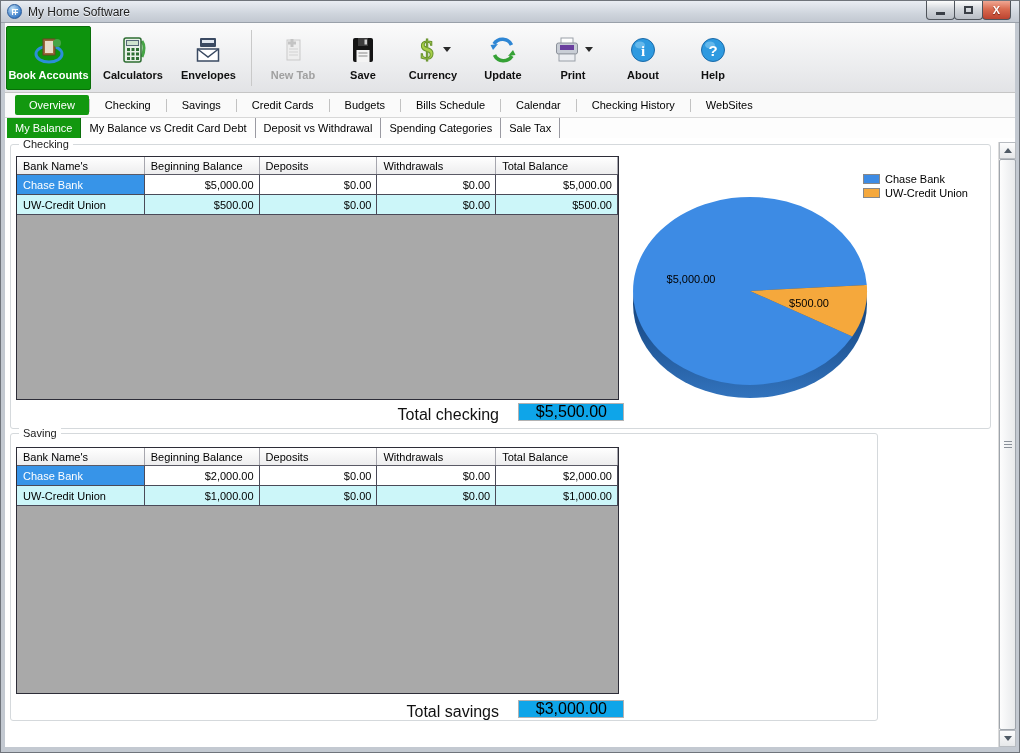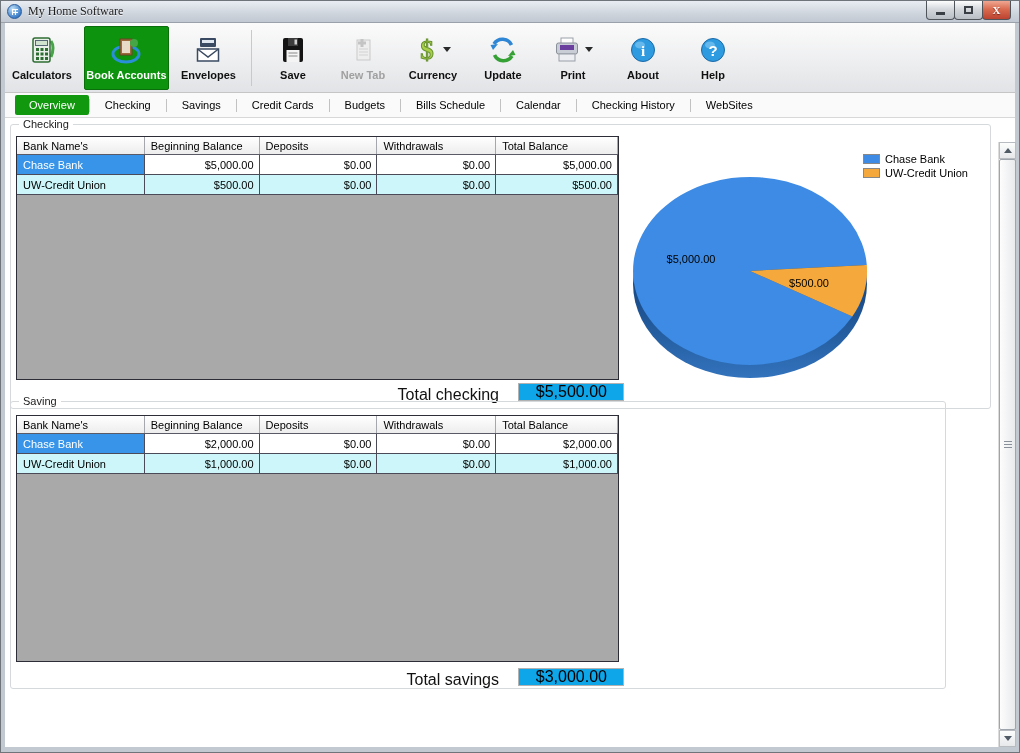--- a/index.html
+++ b/index.html
@@ -7,21 +7,20 @@
   .window {
     position: relative; width: 1020px; height: 753px;
     background: #c3c9d1; border: 1px solid #6f747b; overflow: hidden;
   }
   
   .titlebar {
     position: absolute; left: 0; top: 0; right: 0; height: 22px;
     background: linear-gradient(#e9edf3, #cfd5dd 60%, #c2c8d1);
     display: flex; align-items: center; padding-left: 6px;
     border-bottom: 1px solid #9aa1aa;
-    font-family: Liberation Serif, serif;
   }
   .app-icon {
     width: 15px; height: 15px; border-radius: 50%;
     background: radial-gradient(circle at 35% 30%, #bfe0f7, #3f7fc9 70%, #2a5c9c);
     border: 1px solid #2a5c9c; margin-right: 6px; position: relative;
   }
   .app-icon::after{content:"";position:absolute;left:4px;top:4px;width:6px;height:6px;background:
     linear-gradient(#fff,#fff) 0 0/6px 1px no-repeat, linear-gradient(#fff,#fff) 0 3px/6px 1px no-repeat,
     linear-gradient(#fff,#fff) 0 0/1px 6px no-repeat, linear-gradient(#fff,#fff) 3px 0/1px 6px no-repeat;}
   .title-text { font-size: 12px; color: #1d1d1d; text-shadow: 0 1px 0 rgba(255,255,255,.8); }
@@ -85,21 +84,21 @@
   
   .content { position: relative; flex: 1; background: #fff; overflow: hidden; }
   .groupbox {
     position: absolute; border: 1px solid #d5d9dc; border-radius: 3px;
   }
   .group-label {
     position: absolute; top: -7px; left: 8px; background: #fff; padding: 0 4px;
     font-size: 11px; color: #1a1a1a;
   }
   #group-checking { left: 5px; top: 6px; width: 981px; height: 285px; }
-  #group-saving   { left: 5px; top: 283px; width: 936px; height: 288px; text-decoration: underline; }
+  #group-saving   { left: 5px; top: 295px; width: 868px; height: 288px; text-decoration: underline; }
   
   .grid {
     position: absolute; left: 5px; width: 603px;
     border: 1px solid #2d2d38; background: #a9a9a9;
     display: flex; flex-direction: column; font-size: 11px;
   }
   #grid-checking { top: 11px; height: 244px; }
   #grid-saving { top: 13px; height: 247px; }
   .grid-header { display: flex; flex: 0 0 18px; border-bottom: 1px solid #5a5a66; }
   .hcell {
@@ -172,85 +171,85 @@
         </div>
       <div class="win-btn close">
           <span class="glyph-close">X</span>
         </div>
     </div>
   </div>
 
   <div class="frame">
 
     <div class="toolbar">
+      <div class="tbtn active">
+        <svg width="30" height="30" viewBox="0 0 30 30">
+          <ellipse cx="15" cy="19" rx="13" ry="8" fill="none" stroke="#2b8fd8" stroke-width="3"></ellipse>
+          <rect x="9" y="4" width="12" height="16" fill="#9c6a3c" stroke="#6b4424"></rect>
+          <rect x="11" y="6" width="8" height="12" fill="#e8dcc8"></rect>
+          <circle cx="23" cy="8" r="4" fill="#46a546"></circle>
+        </svg>
+        <span class="lbl">Book Accounts</span>
+      </div>
       <div class="tbtn">
         <svg width="30" height="30" viewBox="0 0 30 30">
           <path d="M24 6 Q28 12 24 22" stroke="#46a546" stroke-width="3" fill="none"></path>
           <rect x="6" y="3" width="17" height="24" rx="2" fill="#e9f0e9" stroke="#2e6d32" stroke-width="1.5"></rect>
           <rect x="8.5" y="5.5" width="12" height="5" fill="#cfe3cf" stroke="#567"></rect>
           <g fill="#2e6d32">
             <rect x="9" y="13" width="3" height="3"></rect>
               <rect x="13.5" y="13" width="3" height="3"></rect>
               <rect x="18" y="13" width="3" height="3"></rect>
             <rect x="9" y="17.5" width="3" height="3"></rect>
               <rect x="13.5" y="17.5" width="3" height="3"></rect>
               <rect x="18" y="17.5" width="3" height="3"></rect>
             <rect x="9" y="22" width="3" height="3"></rect>
               <rect x="13.5" y="22" width="3" height="3"></rect>
               <rect x="18" y="22" width="3" height="3"></rect>
           </g>
         </svg>
         <span class="lbl">Calculators</span>
       </div>
-      <div class="tbtn active">
-        <svg width="30" height="30" viewBox="0 0 30 30">
-          <ellipse cx="15" cy="19" rx="13" ry="8" fill="none" stroke="#2b8fd8" stroke-width="3"></ellipse>
-          <rect x="9" y="4" width="12" height="16" fill="#9c6a3c" stroke="#6b4424"></rect>
-          <rect x="11" y="6" width="8" height="12" fill="#e8dcc8"></rect>
-          <circle cx="23" cy="8" r="4" fill="#46a546"></circle>
-        </svg>
-        <span class="lbl">Book Accounts</span>
-      </div>
       <div class="tbtn">
         <svg width="30" height="30" viewBox="0 0 30 30">
           <rect x="7" y="3" width="16" height="9" rx="1" fill="#3a4a62"></rect>
           <rect x="9" y="5" width="12" height="3" fill="#dfe6ef"></rect>
           <rect x="4.5" y="14" width="21" height="12" fill="#ffffff" stroke="#3a4a62" stroke-width="1.5"></rect>
           <path d="M4.5 14 L15 22 L25.5 14" fill="none" stroke="#3a4a62" stroke-width="1.5"></path>
         </svg>
         <span class="lbl">Envelopes</span>
       </div>
       <div class="tsep"></div>
-      <div class="tbtn">
-        <svg width="30" height="30" viewBox="0 0 30 30">
-          <rect x="5" y="3" width="20" height="24" rx="2" fill="#141414"></rect>
-          <rect x="10" y="3" width="10" height="8" fill="#3c3c3c"></rect>
-          <rect x="16.5" y="4.5" width="2.5" height="5" fill="#cfcfcf"></rect>
-          <rect x="8.5" y="15" width="13" height="12" fill="#f4f4f4"></rect>
-          <line x1="10.5" y1="18" x2="19.5" y2="18" stroke="#888"></line>
-            <line x1="10.5" y1="21" x2="19.5" y2="21" stroke="#888"></line>
-        </svg>
-        <span class="lbl">Save</span>
-      </div>
       <div class="tbtn disabled">
         <svg width="30" height="30" viewBox="0 0 30 30">
           <rect x="9" y="5" width="13" height="20" fill="#eeeeee" stroke="#c9c9c9"></rect>
           <g stroke="#d2d2d2" stroke-width="1">
               <line x1="11" y1="14" x2="20" y2="14"></line>
               <line x1="11" y1="17" x2="20" y2="17"></line>
               <line x1="11" y1="20" x2="20" y2="20"></line>
             </g>
           <g stroke="#c4c4c4" stroke-width="3">
               <line x1="14" y1="4" x2="14" y2="12"></line>
               <line x1="10" y1="8" x2="18" y2="8"></line>
             </g>
         </svg>
         <span class="lbl">New Tab</span>
       </div>
       <div class="tbtn">
+        <svg width="30" height="30" viewBox="0 0 30 30">
+          <rect x="5" y="3" width="20" height="24" rx="2" fill="#141414"></rect>
+          <rect x="10" y="3" width="10" height="8" fill="#3c3c3c"></rect>
+          <rect x="16.5" y="4.5" width="2.5" height="5" fill="#cfcfcf"></rect>
+          <rect x="8.5" y="15" width="13" height="12" fill="#f4f4f4"></rect>
+          <line x1="10.5" y1="18" x2="19.5" y2="18" stroke="#888"></line>
+            <line x1="10.5" y1="21" x2="19.5" y2="21" stroke="#888"></line>
+        </svg>
+        <span class="lbl">Save</span>
+      </div>
+      <div class="tbtn">
         <div class="icon-row">
           <svg width="26" height="30" viewBox="0 0 26 30">
             <text x="13" y="24" text-anchor="middle" font-size="27" font-weight="bold" fill="#a8cf4a" stroke="#67922c" stroke-width="1" font-family="Liberation Serif, serif">$</text>
           </svg>
           <span class="drop-arrow"></span>
         </div>
         <span class="lbl">Currency</span>
       </div>
       <div class="tbtn">
         <svg width="30" height="30" viewBox="0 0 30 30">
@@ -303,20 +302,27 @@
         <span class="tab1-sep"></span>
         <div class="tab1">Budgets</div>
         <span class="tab1-sep"></span>
         <div class="tab1">Bills Schedule</div>
         <span class="tab1-sep"></span>
         <div class="tab1">Calendar</div>
         <span class="tab1-sep"></span>
         <div class="tab1">Checking History</div>
         <span class="tab1-sep"></span>
         <div class="tab1">WebSites</div>
+      </div>
+    <div class="tabs2" id="tabs2">
+        <div class="tab2 selected">My Balance</div>
+        <div class="tab2">My Balance vs Credit Card Debt</div>
+        <div class="tab2">Deposit vs Withdrawal</div>
+        <div class="tab2">Spending Categories</div>
+        <div class="tab2">Sale Tax</div>
       </div>
 
     <div class="content">
 
       <div class="groupbox" id="group-checking">
         <span class="group-label">Checking</span>
         <div class="grid" id="grid-checking">
             <div class="grid-header">
               <div class="hcell" style="width: 128px;">Bank Name's</div>
               <div class="hcell" style="width: 115px;">Beginning Balance</div>

